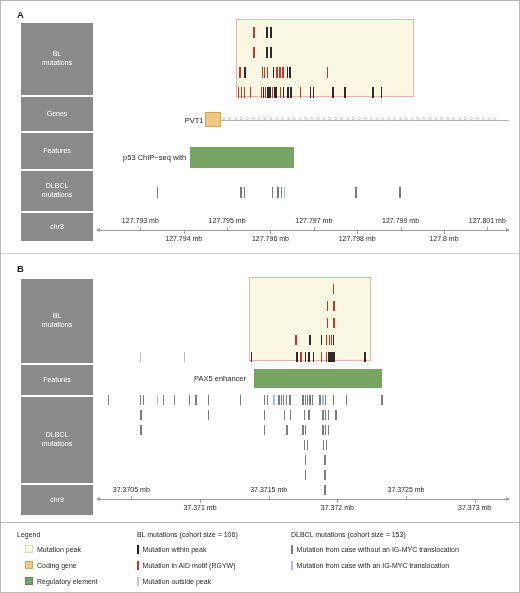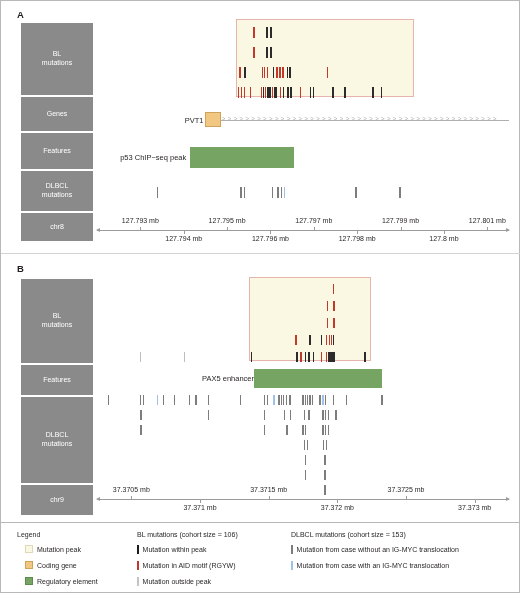--- a/index.html
+++ b/index.html
@@ -246,21 +246,21 @@
         <div class="tick inpeak" style="left: 247.2px; top: 68px; height: 11px;"></div>
         <div class="tick inpeak" style="left: 275.39px; top: 68px; height: 11px;"></div>
         <div class="tick inpeak" style="left: 284.06px; top: 68px; height: 11px;"></div>
       </div>
 
     <div class="gene-label" id="a-gene-label" style="left: 76.4211px; top: 97px; width: 30px;">PVT1</div>
     <div class="gene-line" id="a-gene-line" style="left: 123.6px; width: 288.4px; top: 101px;"></div>
     <div class="gene-arrows" id="a-gene-arrows" style="left: 124.6px; top: 97px; width: 287.4px;">&gt;&gt;&gt;&gt;&gt;&gt;&gt;&gt;&gt;&gt;&gt;&gt;&gt;&gt;&gt;&gt;&gt;&gt;&gt;&gt;&gt;&gt;&gt;&gt;&gt;&gt;&gt;&gt;&gt;&gt;&gt;&gt;&gt;&gt;&gt;&gt;&gt;&gt;&gt;&gt;&gt;&gt;&gt;&gt;&gt;&gt;&gt;</div>
     <div class="gene-exon" id="a-gene-exon" style="left: 108.421px; width: 15.1789px; top: 93px; height: 15px;"></div>
 
-    <div class="feature-label" id="a-feature-label" style="left: -16.7579px; top: 134px; width: 106px;">p53 ChIP−seq peak</div>
+    <div class="feature-label" id="a-feature-label" style="left: -16.7579px; top: 134px; width: 106px;">p53 ChIP−seq with</div>
     <div class="feature-box" id="a-feature-box" style="left: 93.2421px; width: 104.084px; top: 128px; height: 21px;"></div>
 
     <div id="a-dlbcl">
         <div class="tick nonig" style="left: 59.85px; top: 168px; height: 11px;"></div>
         <div class="tick nonig" style="left: 143.12px; top: 168px; height: 11px;"></div>
         <div class="tick nonig" style="left: 146.59px; top: 168px; height: 11px;"></div>
         <div class="tick nonig" style="left: 174.77px; top: 168px; height: 11px;"></div>
         <div class="tick nonig" style="left: 180.41px; top: 168px; height: 11px;"></div>
         <div class="tick nonig" style="left: 183.88px; top: 168px; height: 11px;"></div>
         <div class="tick ig" style="left: 186.92px; top: 168px; height: 11px;"></div>
@@ -335,21 +335,21 @@
         <div class="tick inpeak" style="left: 215.61px; top: 75px; height: 10px;"></div>
         <div class="tick aid" style="left: 223.85px; top: 75px; height: 10px;"></div>
         <div class="tick aid" style="left: 228.66px; top: 75px; height: 10px;"></div>
         <div class="tick inpeak" style="left: 231.41px; top: 75px; height: 10px;"></div>
         <div class="tick inpeak" style="left: 233.47px; top: 75px; height: 10px;"></div>
         <div class="tick inpeak" style="left: 235.11px; top: 75px; height: 10px;"></div>
         <div class="tick inpeak" style="left: 236.9px; top: 75px; height: 10px;"></div>
         <div class="tick inpeak" style="left: 267.11px; top: 75px; height: 10px;"></div>
       </div>
 
-    <div class="feature-label" id="b-feature-label" style="left: 71px; top: 97px; width: 86px;">PAX5 enhancer</div>
+    <div class="feature-label" id="b-feature-label" style="left: 63px; top: 97px; width: 86px;">PAX5 enhancer</div>
     <div class="feature-box" id="b-feature-box" style="left: 157.247px; width: 127.72px; top: 92px; height: 19px;"></div>
 
     <div id="b-dlbcl">
         <div class="tick nonig" style="left: 10.99px; top: 118px; height: 10px;"></div>
         <div class="tick nonig" style="left: 42.57px; top: 118px; height: 10px;"></div>
         <div class="tick nonig" style="left: 46.01px; top: 118px; height: 10px;"></div>
         <div class="tick ig" style="left: 59.74px; top: 118px; height: 10px;"></div>
         <div class="tick nonig" style="left: 65.92px; top: 118px; height: 10px;"></div>
         <div class="tick nonig" style="left: 76.91px; top: 118px; height: 10px;"></div>
         <div class="tick nonig" style="left: 92.01px; top: 118px; height: 10px;"></div>

